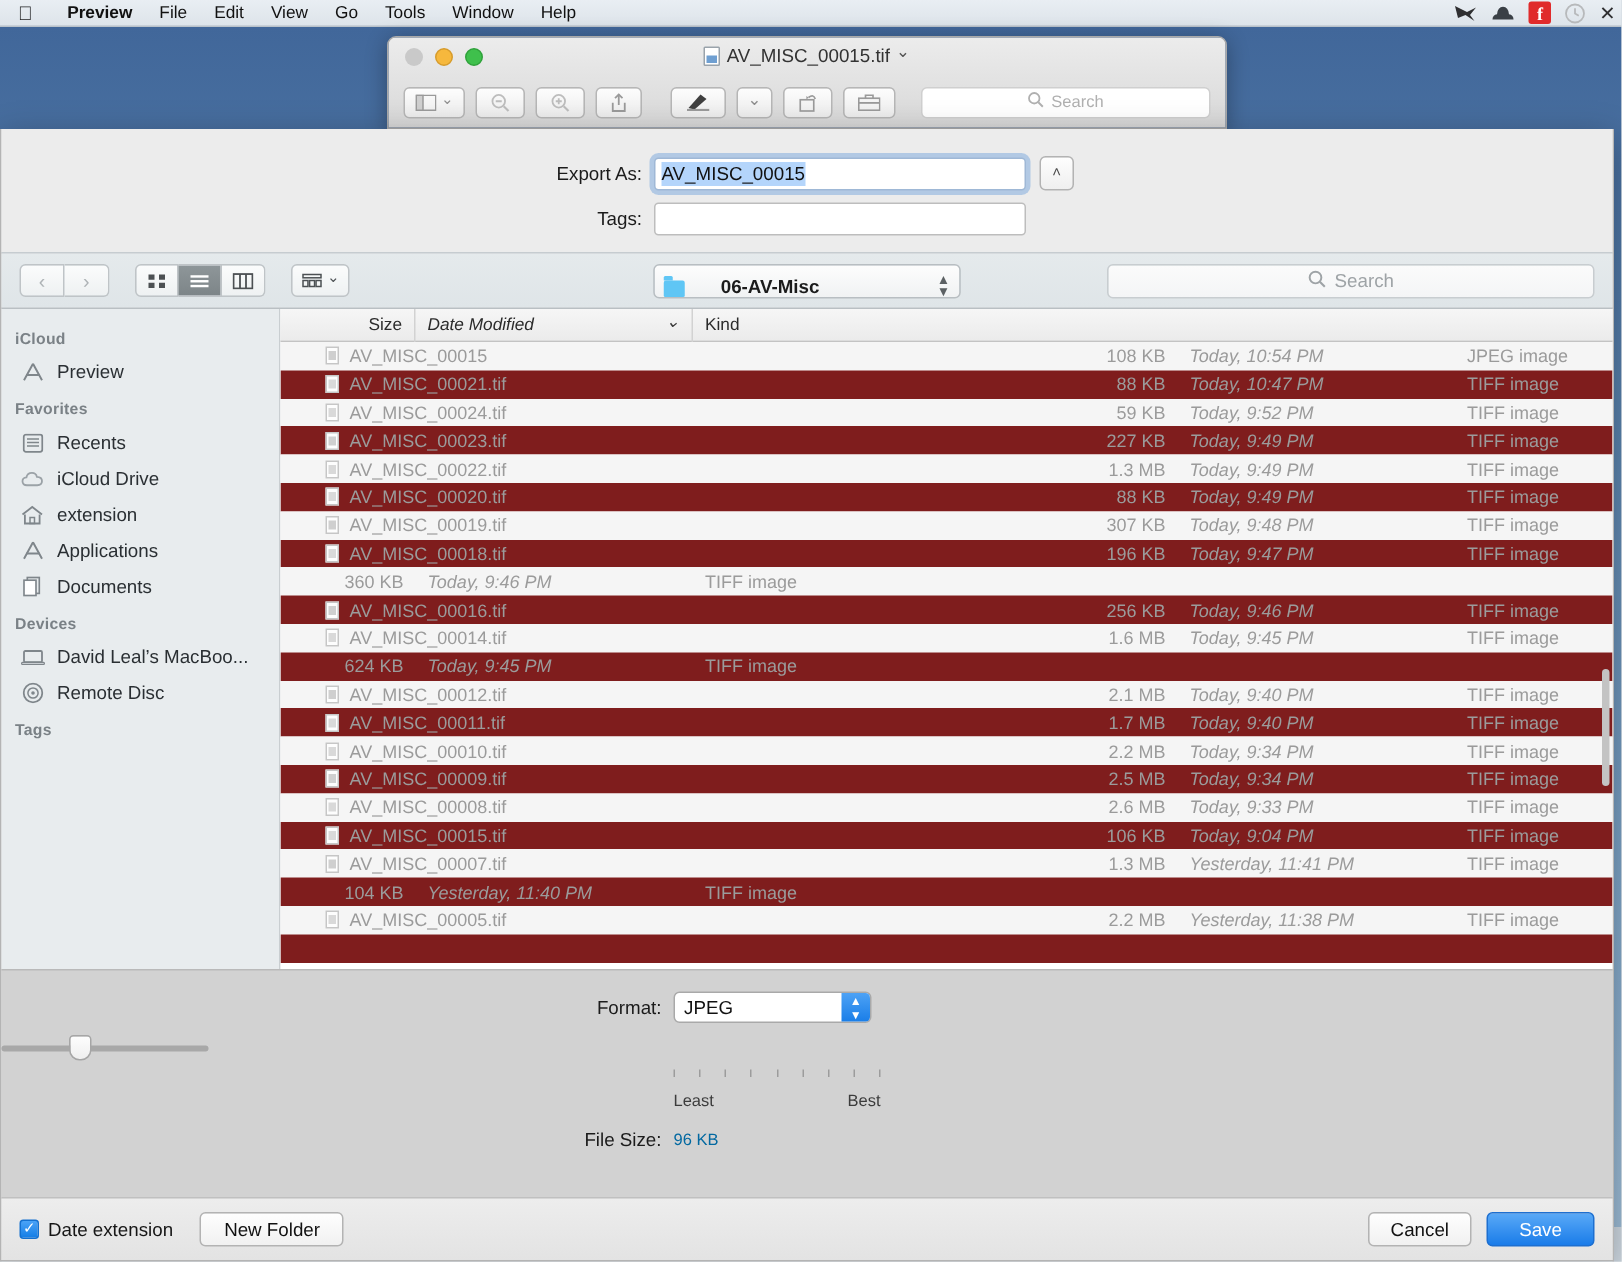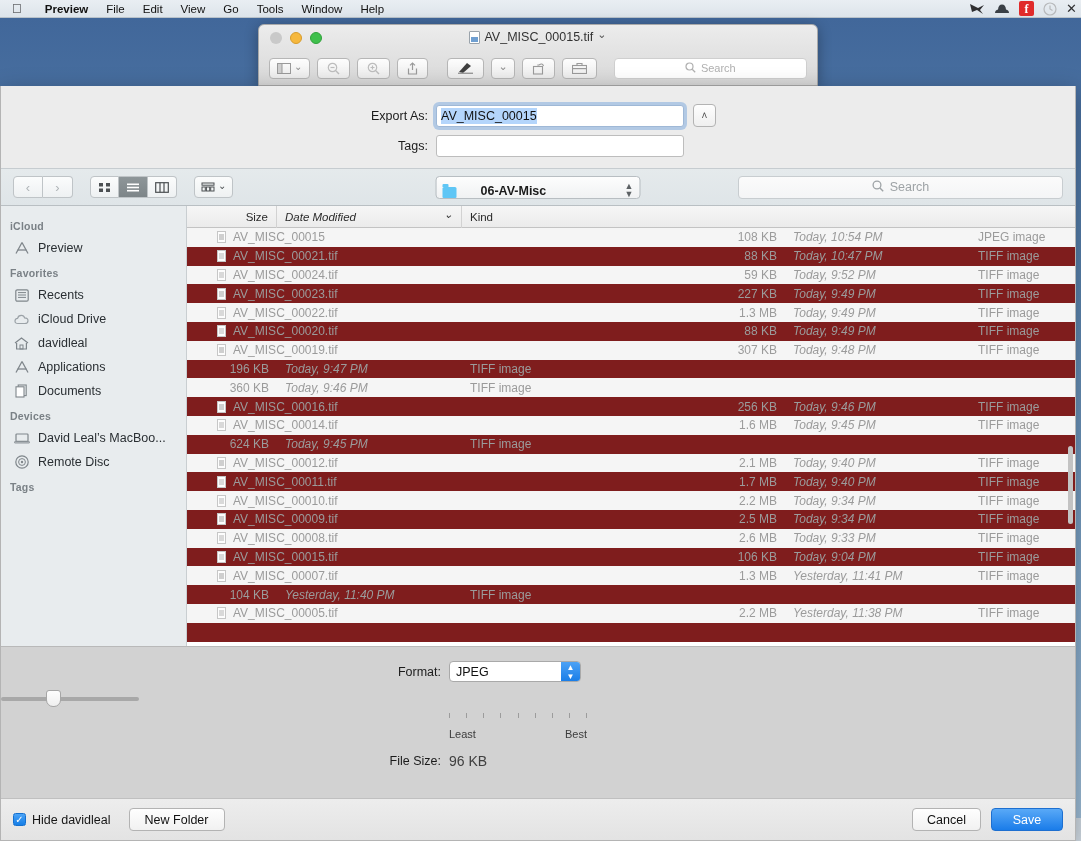--- a/index.html
+++ b/index.html
@@ -448,21 +448,21 @@
           <span>iCloud Drive</span>
         </div>
         <div class="sb-item">
           <span class="sb-ico">
             <svg width="15" height="13" viewBox="0 0 15 13">
                 <path d="M1 6 L7.5 1 L14 6" fill="none" stroke="#7f868b" stroke-width="1.2"></path>
                 <path d="M2.6 6 V12 H12.4 V6" fill="none" stroke="#7f868b" stroke-width="1.2"></path>
                 <rect x="6" y="8" width="3" height="4" fill="none" stroke="#7f868b" stroke-width="1"></rect>
               </svg>
           </span>
-          <span>davidleal</span>
+          <span>extension</span>
         </div>
         <div class="sb-item">
           <span class="sb-ico">
             <svg width="16" height="14" viewBox="0 0 16 14">
                 <path d="M8 1.5 L14 12.5 M8 1.5 L2 12.5" stroke="#7f868b" stroke-width="1.3" fill="none"></path>
                 <path d="M3.6 9 H12.4" stroke="#7f868b" stroke-width="1.3"></path>
               </svg>
           </span>
           <span>Applications</span>
         </div>
@@ -567,20 +567,24 @@
             <div class="fl-row odd">
               <div class="col-name">
                 <span class="file-ico wide"></span>
                 <span>AV_MISC_00019.tif</span>
               </div>
               <div class="col-size">307 KB</div>
               <div class="col-date">Today, 9:48 PM</div>
               <div class="col-kind">TIFF image</div>
             </div>
             <div class="fl-row even">
+              <div class="col-name">
+                <span class="file-ico"></span>
+                <span>AV_MISC_00018.tif</span>
+              </div>
               <div class="col-size">196 KB</div>
               <div class="col-date">Today, 9:47 PM</div>
               <div class="col-kind">TIFF image</div>
             </div>
             <div class="fl-row odd">
               <div class="col-size">360 KB</div>
               <div class="col-date">Today, 9:46 PM</div>
               <div class="col-kind">TIFF image</div>
             </div>
             <div class="fl-row even">
@@ -724,27 +728,27 @@
       </div>
       <div class="fp-row" style="margin-top:5px">
         <div class="fp-label">&nbsp;</div>
         <div class="leastbest">
           <span>Least</span>
           <span>Best</span>
         </div>
       </div>
       <div class="fp-row" style="margin-top:12px">
         <div class="fp-label">File Size:</div>
-        <div style="font-size:14px;color:#404040">96 KB</div>
+        <div style="font-size:11px;color:#0369a1">96 KB</div>
       </div>
     </div>
 
     <div class="bottom-bar">
       <div class="chk">✓</div>
-      <div class="chk-label">Hide davidleal</div>
+      <div class="chk-label">Date extension</div>
       <div class="btn btn-default new-folder">New Folder</div>
       <div class="bb-right">
         <div class="btn btn-default">Cancel</div>
         <div class="btn btn-primary">Save</div>
       </div>
     </div>
   </div>
 </div>
 
 </body></html>

